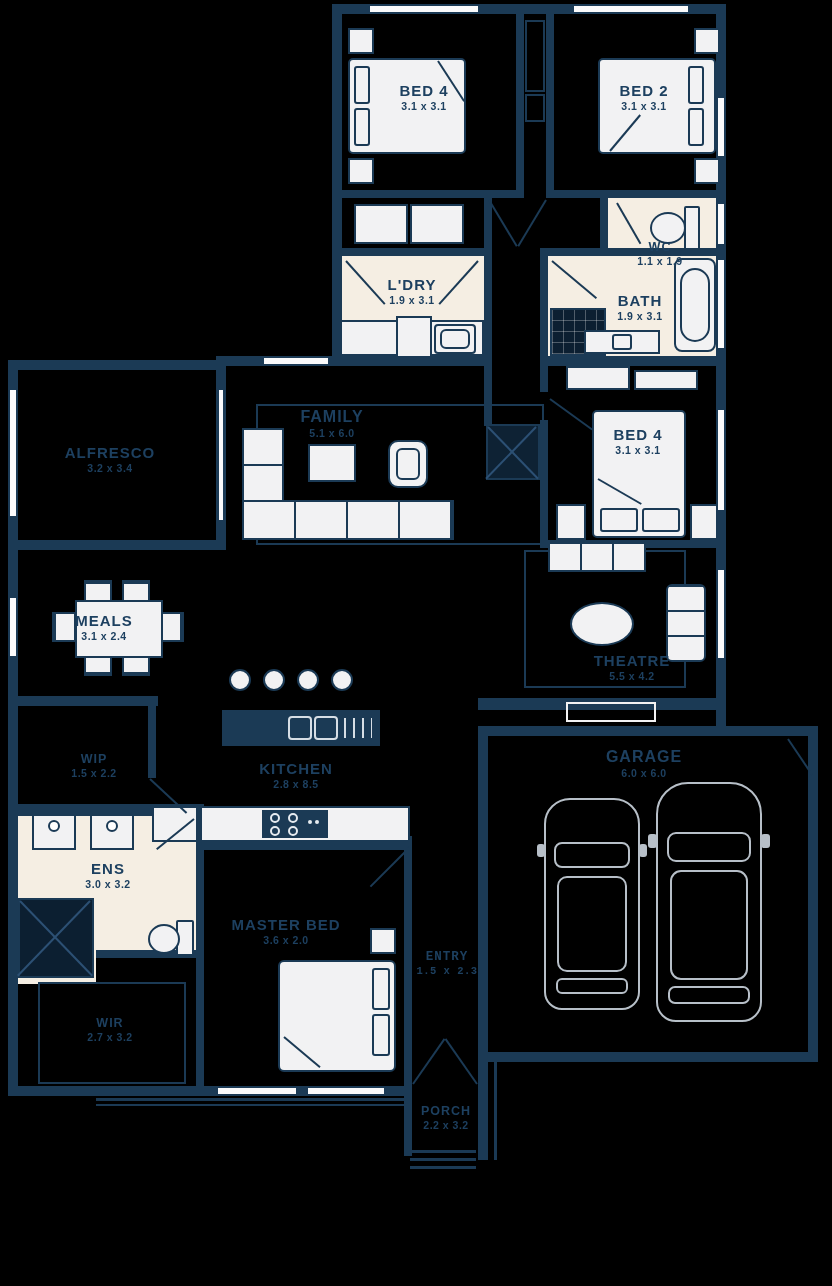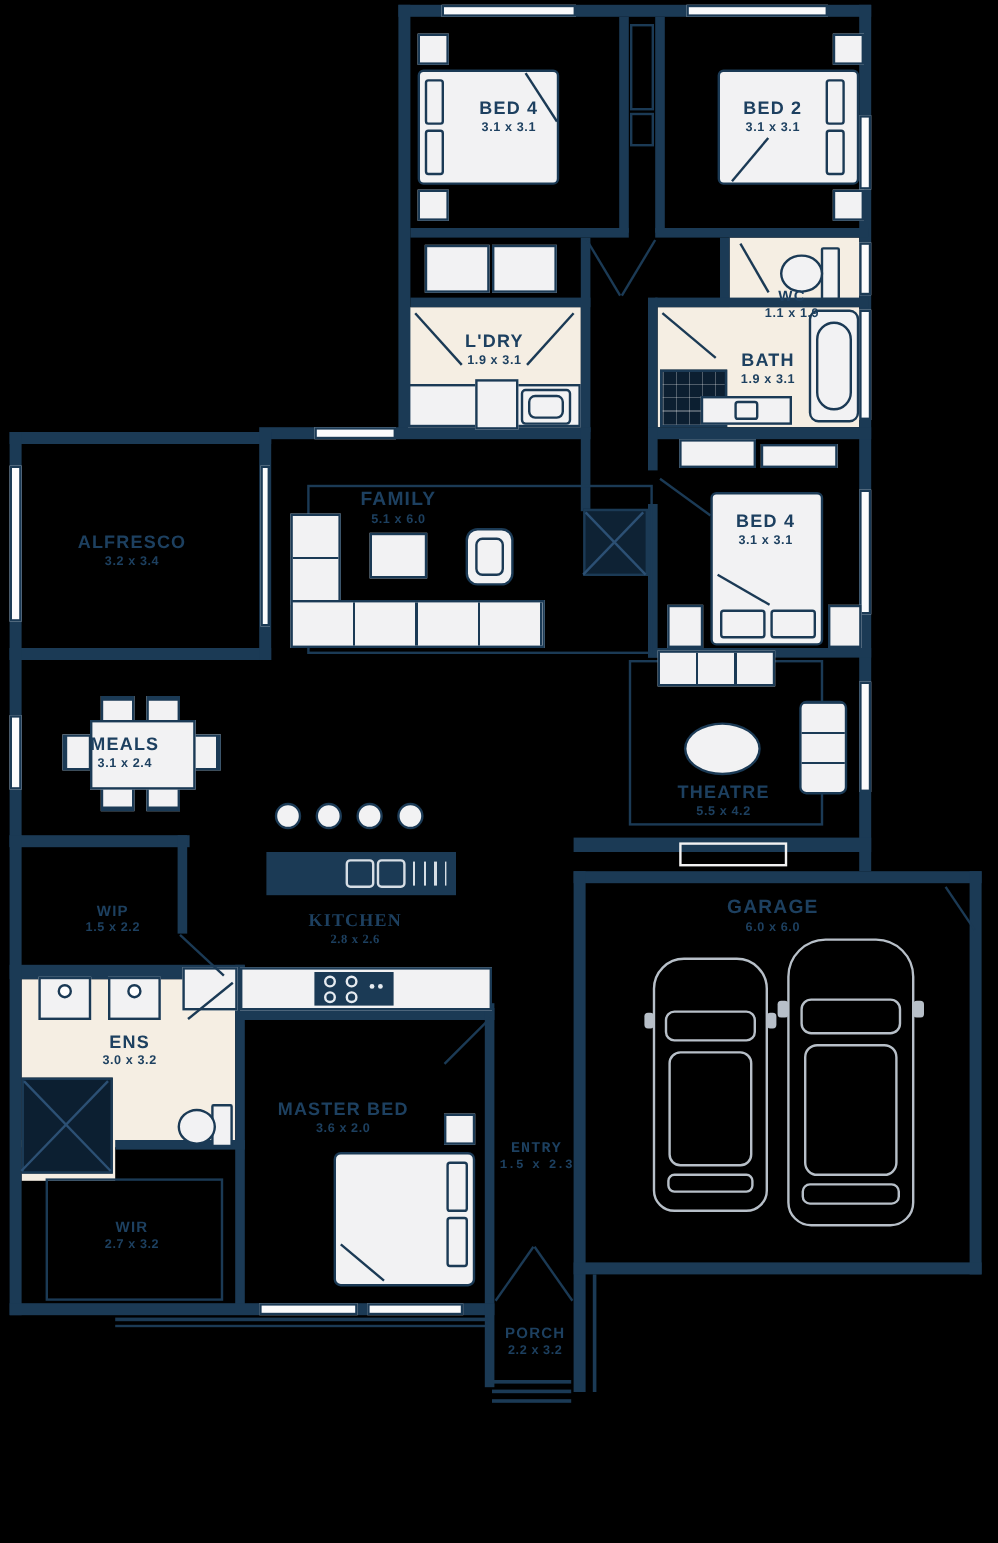--- a/index.html
+++ b/index.html
@@ -271,31 +271,31 @@
     <div class="rdims">5.1 x 6.0</div>
   </div>
   <div class="label" style="left:638px;top:426px;">
     <div class="rname">BED 4</div>
     <div class="rdims">3.1 x 3.1</div>
   </div>
   <div class="label" style="left:104px;top:612px;">
     <div class="rname">MEALS</div>
     <div class="rdims">3.1 x 2.4</div>
   </div>
-  <div class="label" style="left:603px;top:652px;">
+  <div class="label" style="left:632px;top:652px;">
     <div class="rname">THEATRE</div>
     <div class="rdims">5.5 x 4.2</div>
   </div>
   <div class="label sm" style="left:94px;top:752px;">
     <div class="rname">WIP</div>
     <div class="rdims">1.5 x 2.2</div>
   </div>
-  <div class="label" style="left:296px;top:760px;font-family:Liberation Serif, serif;">
+  <div class="label" style="left:296px;top:760px;">
     <div class="rname">KITCHEN</div>
-    <div class="rdims">2.8 x 2.6</div>
+    <div class="rdims">2.8 x 8.5</div>
   </div>
   <div class="label" style="left:108px;top:860px;">
     <div class="rname">ENS</div>
     <div class="rdims">3.0 x 3.2</div>
   </div>
   <div class="label" style="left:286px;top:916px;">
     <div class="rname">MASTER BED</div>
     <div class="rdims">3.6 x 2.0</div>
   </div>
   <div class="label sm" style="left:447px;top:950px;font-family:Liberation Mono, monospace;">

